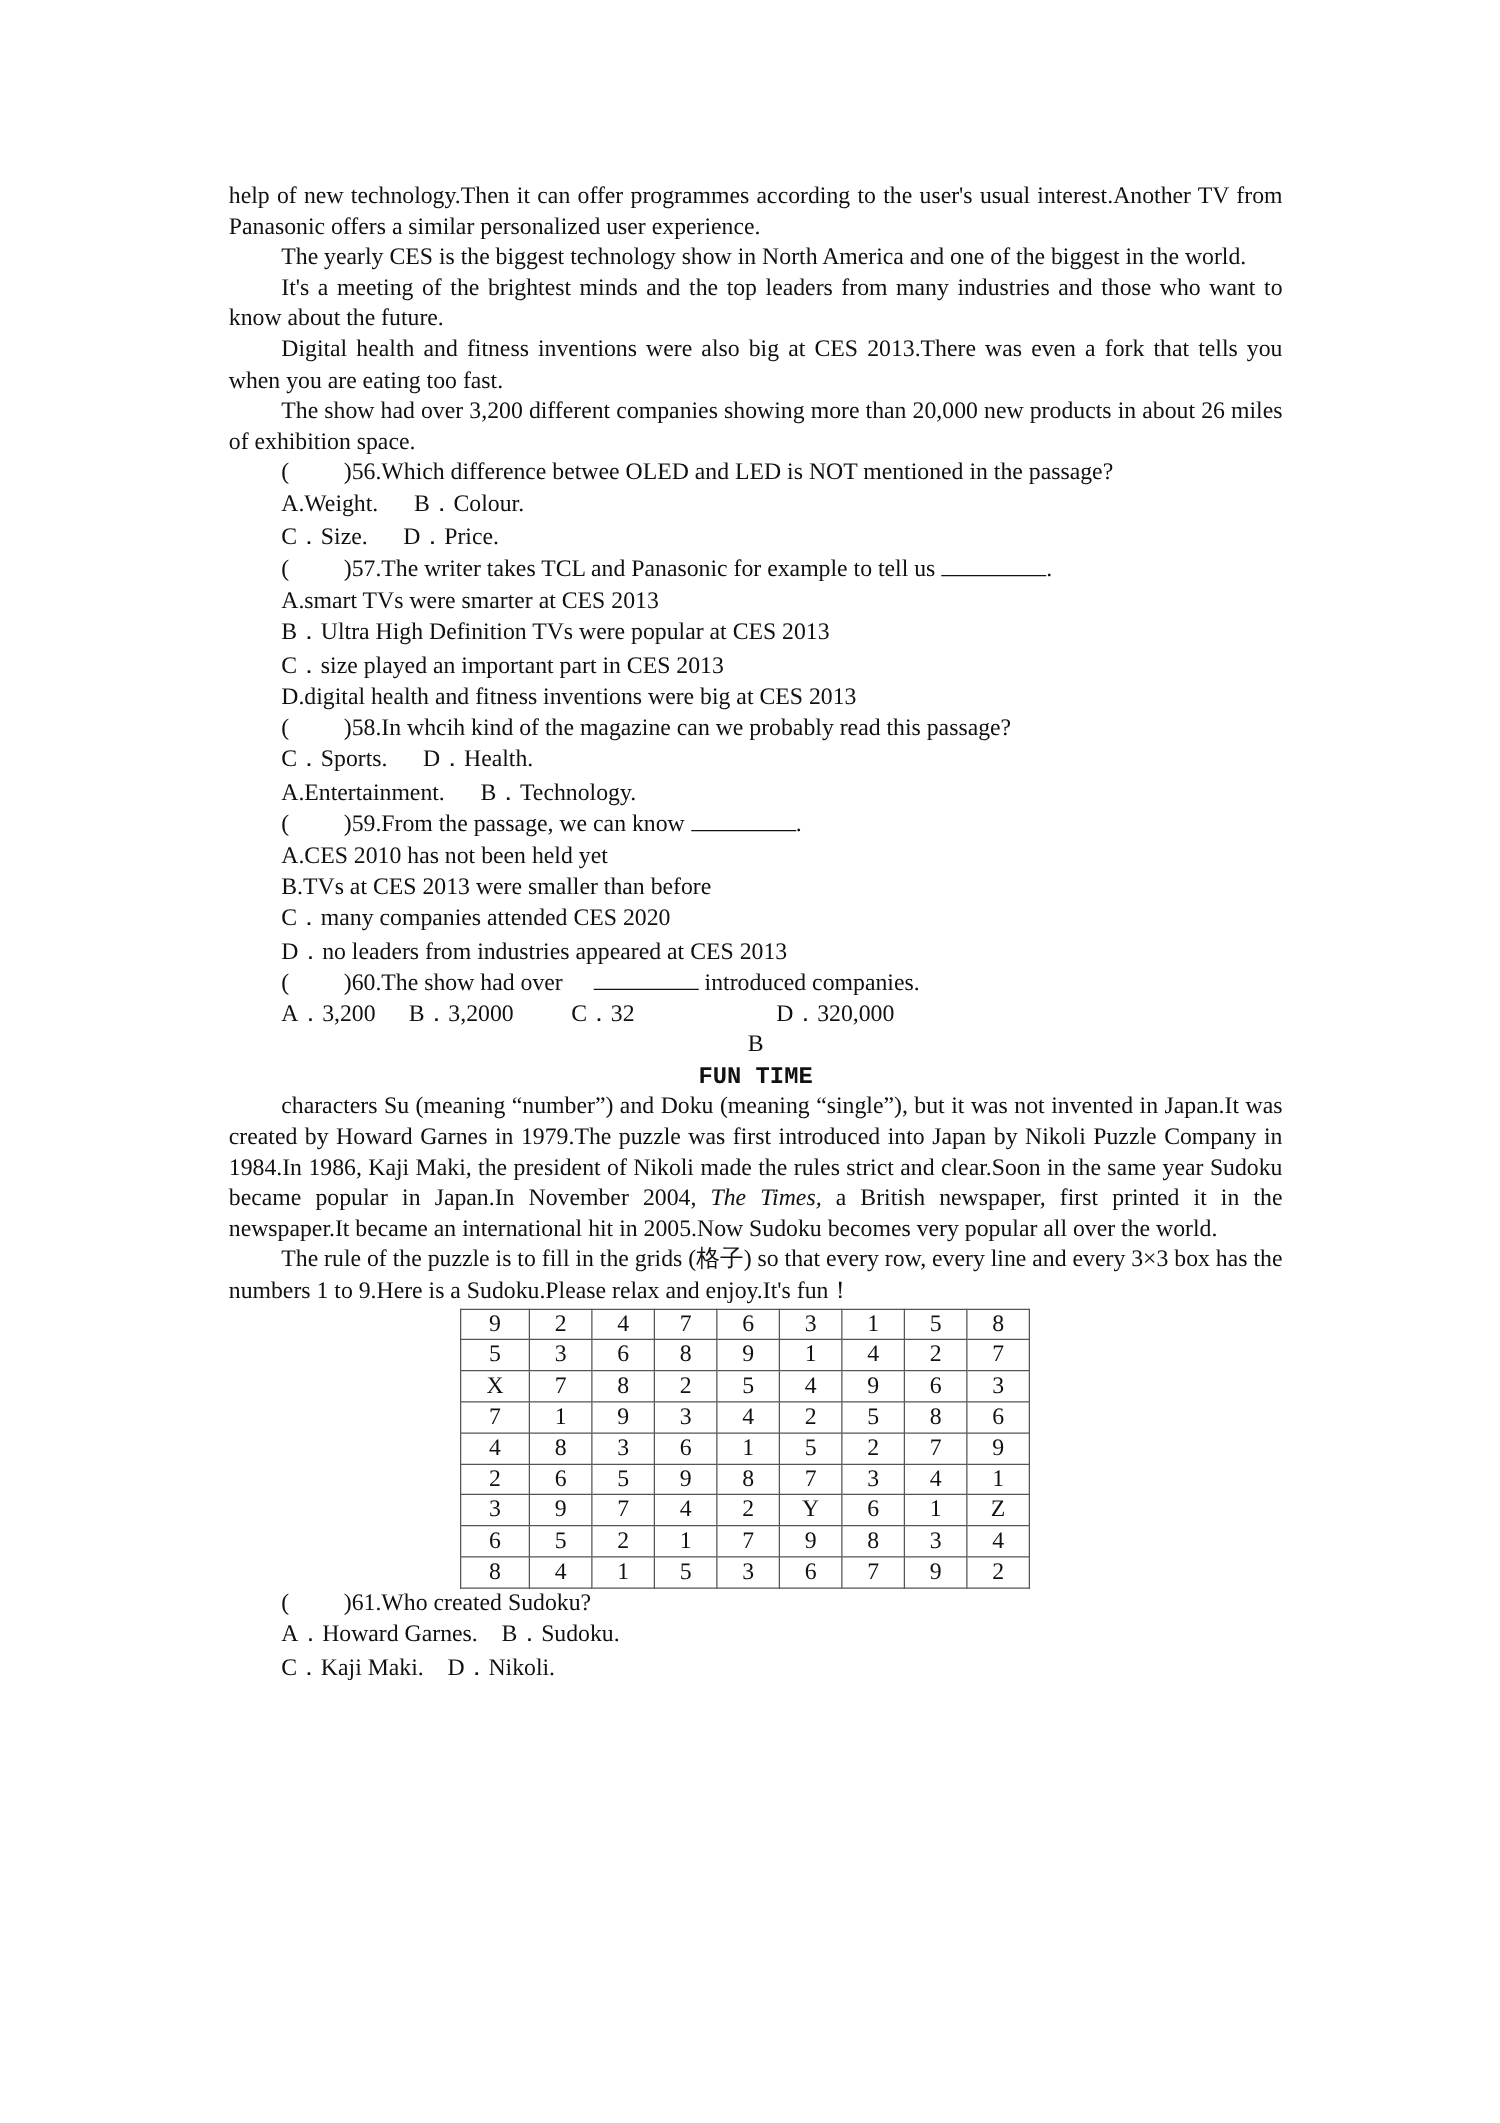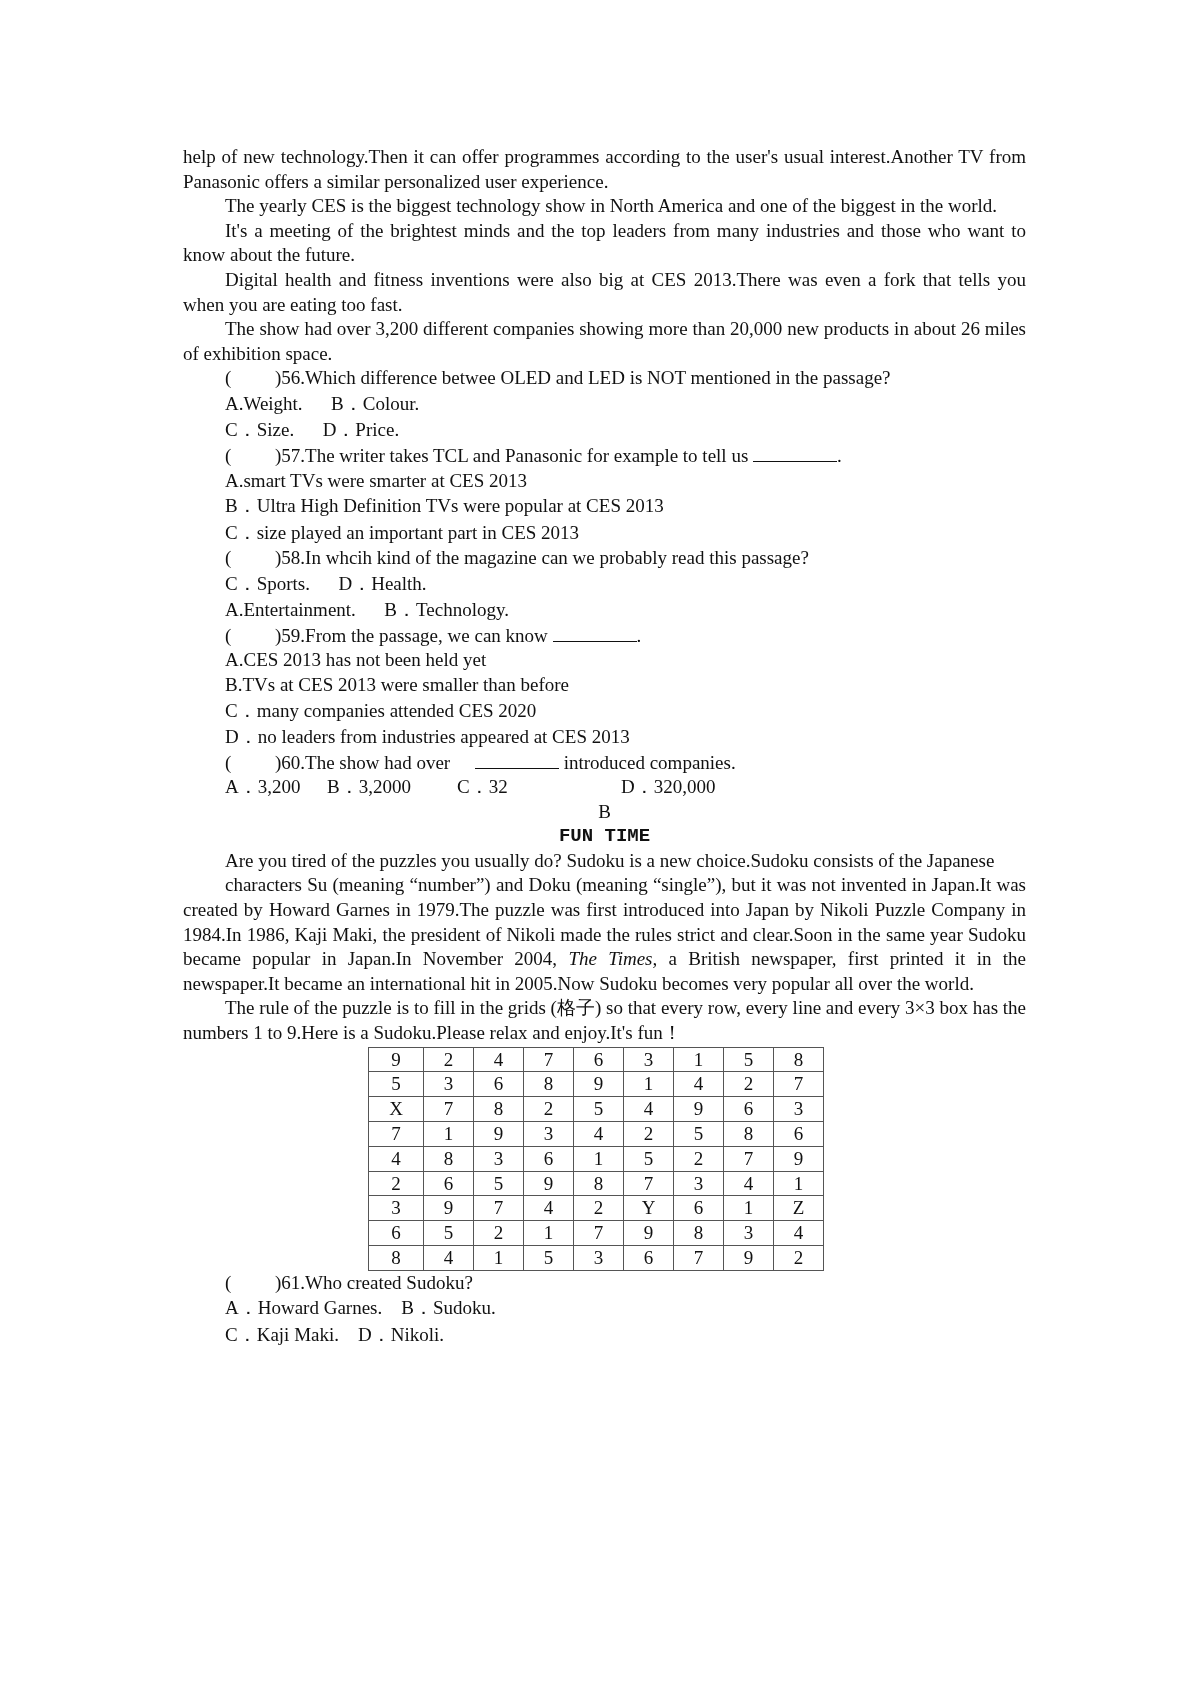--- a/index.html
+++ b/index.html
@@ -57,54 +57,54 @@
     <p class="opt" style="white-space:pre">C．Size.      D．Price.</p>
   </div>
 
   <div>
     <p class="q">
       <span class="paren">(</span><span>)57.The writer takes TCL and Panasonic for example to tell us </span><span class="blank w84"></span><span>.</span>
     </p>
     <p class="q">A.smart TVs were smarter at CES 2013</p>
     <p class="opt">B．Ultra High Definition TVs were popular at CES 2013</p>
     <p class="opt">C．size played an important part in CES 2013</p>
+    <p class="q">D.digital health and fitness inventions were big at CES 2013</p>
   </div>
 
   <div>
     <p class="q">
       <span class="paren">(</span><span>)58.In whcih kind of the magazine can we probably read this passage?</span>
     </p>
     <p class="opt" style="white-space:pre">C．Sports.      D．Health.</p>
     <p class="opt" style="white-space:pre">A.Entertainment.      B．Technology.</p>
   </div>
 
   <div>
     <p class="q">
       <span class="paren">(</span><span>)59.From the passage, we can know </span><span class="blank w84"></span><span>.</span>
     </p>
-    <p class="q">A.CES 2013 has not been held yet</p>
+    <p class="q">A.CES 2010 has not been held yet</p>
     <p class="q">B.TVs at CES 2013 were smaller than before</p>
     <p class="opt">C．many companies attended CES 2020</p>
     <p class="opt">D．no leaders from industries appeared at CES 2013</p>
   </div>
 
   <div>
     <p class="q">
       <span class="paren">(</span><span>)60.The show had over </span><span style="display:inline-block;width:20px"></span><span class="blank w84"></span><span> introduced companies.</span>
     </p>
     <p class="q">
       <span style="display:inline-block;width:102px">A．3,200</span><span style="display:inline-block;width:130px">B．3,2000</span><span style="display:inline-block;width:164px">C．32</span><span>D．320,000</span>
     </p>
   </div>
 
   <p class="center">B</p>
   <p class="center bold">FUN TIME</p>
 
   <div>
-    <p class="p indent" style="text-align:left">Are you tired of the puzzles you usually do? Sudoku is a new choice.Sudoku consists of the Japanese</p>
     <p class="p indent"><span>characters Su (meaning “number”) and Doku (meaning “single”), but it was not invented in Japan.It was created by Howard Garnes in 1979.The puzzle was first introduced into Japan by Nikoli Puzzle Company in 1984.In 1986, Kaji Maki, the president of Nikoli made the rules strict and clear.Soon in the same year Sudoku became popular in Japan.In November 2004, </span><em>The Times,</em><span> a British newspaper, first printed it in the newspaper.It became an international hit in 2005.Now Sudoku becomes very popular all over the world.</span></p>
     <p class="p indent">The rule of the puzzle is to fill in the grids (格子) so that every row, every line and every 3×3 box has the numbers 1 to 9.Here is a Sudoku.Please relax and enjoy.It's fun！</p>
   </div>
 
   <div class="tbl-wrap">
     <table class="sudoku">
       <tbody id="sudoku-body">
           <tr>
             <td class="c0">9</td>
             <td>2</td>

